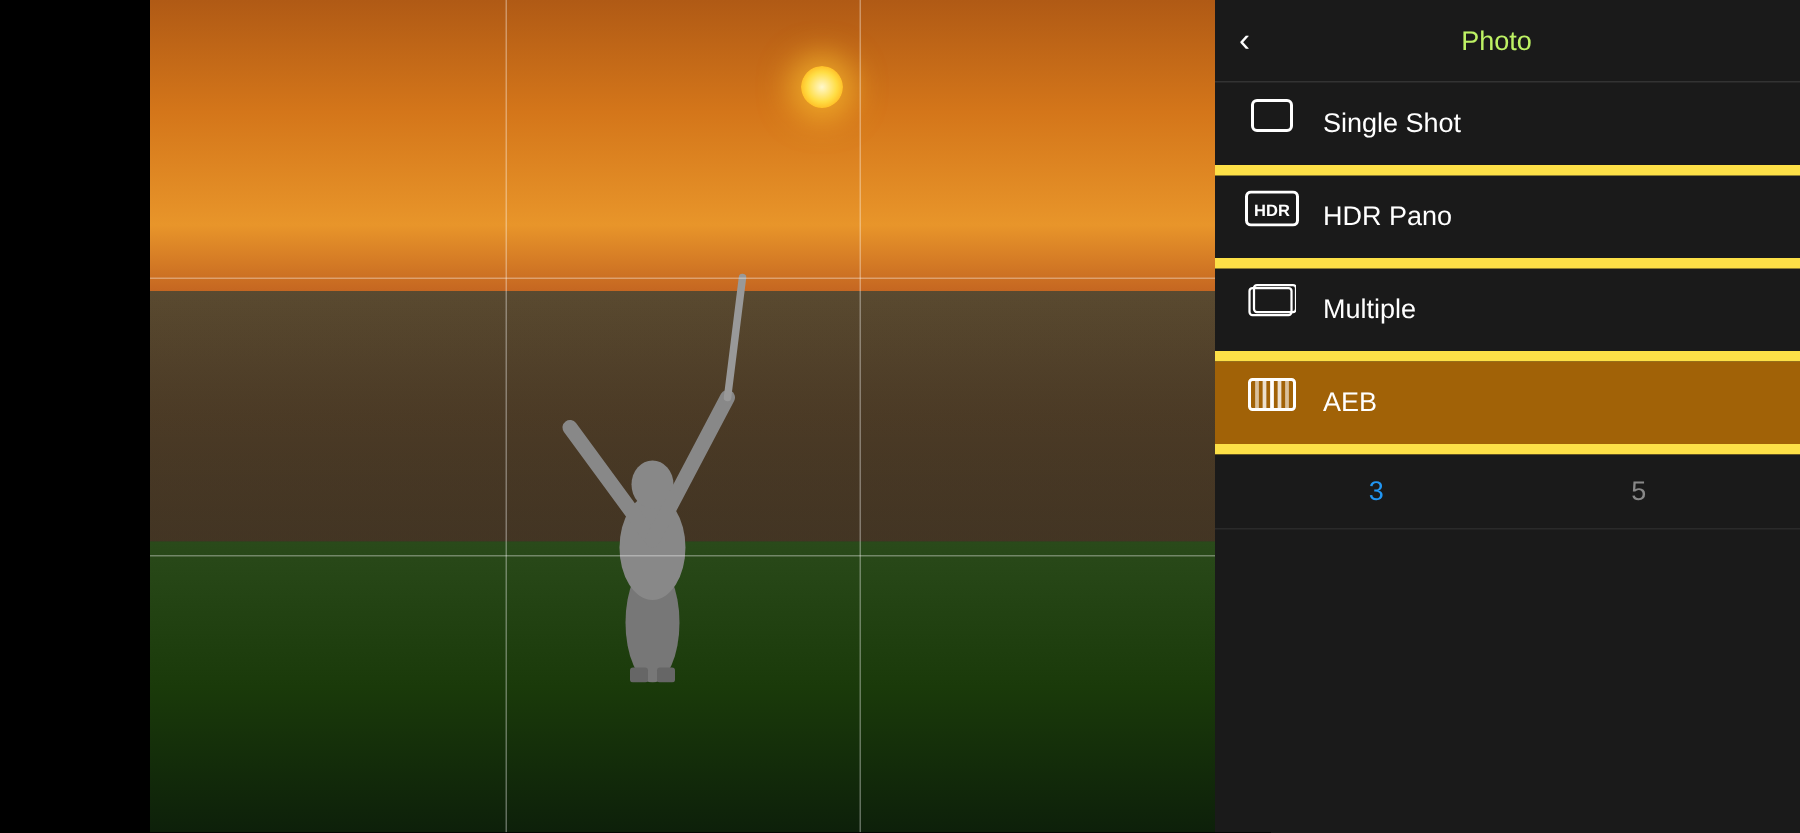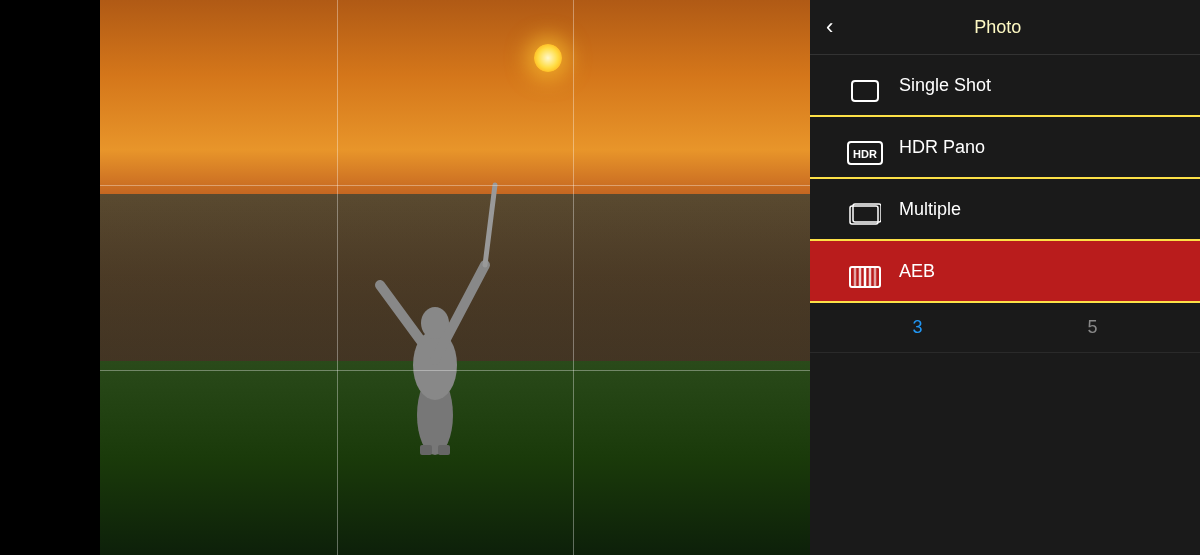--- a/index.html
+++ b/index.html
@@ -104,48 +104,48 @@
       color: #fff;
       font-size: 22px;
       cursor: pointer;
       margin-right: 12px;
       line-height: 1;
     }
 
     .menu-title {
       flex: 1;
       text-align: center;
-      color: #fef9c3;
+      color: #bef264;
       font-size: 18px;
       font-weight: 500;
     }
 
     .menu-items {
       flex: 1;
       overflow: hidden;
     }
 
     .menu-item {
       display: flex;
       align-items: center;
-      padding: 0 37px;
+      padding: 0 20px;
       height: 62px;
       cursor: pointer;
-      border-bottom: 2px solid #fde047;
+      border-bottom: 7px solid #fde047;
     }
 
     .menu-item.active {
-      background: #b91c1c;
+      background: #a16207;
     }
 
     .menu-item-icon {
       width: 36px;
       height: 36px;
       display: flex;
-      align-items: flex-end;
+      align-items: flex-start;
       justify-content: center;
       margin-right: 16px;
       flex-shrink: 0;
     }
 
     .menu-item-label {
       color: #fff;
       font-size: 18px;
       font-weight: 400;
     }

